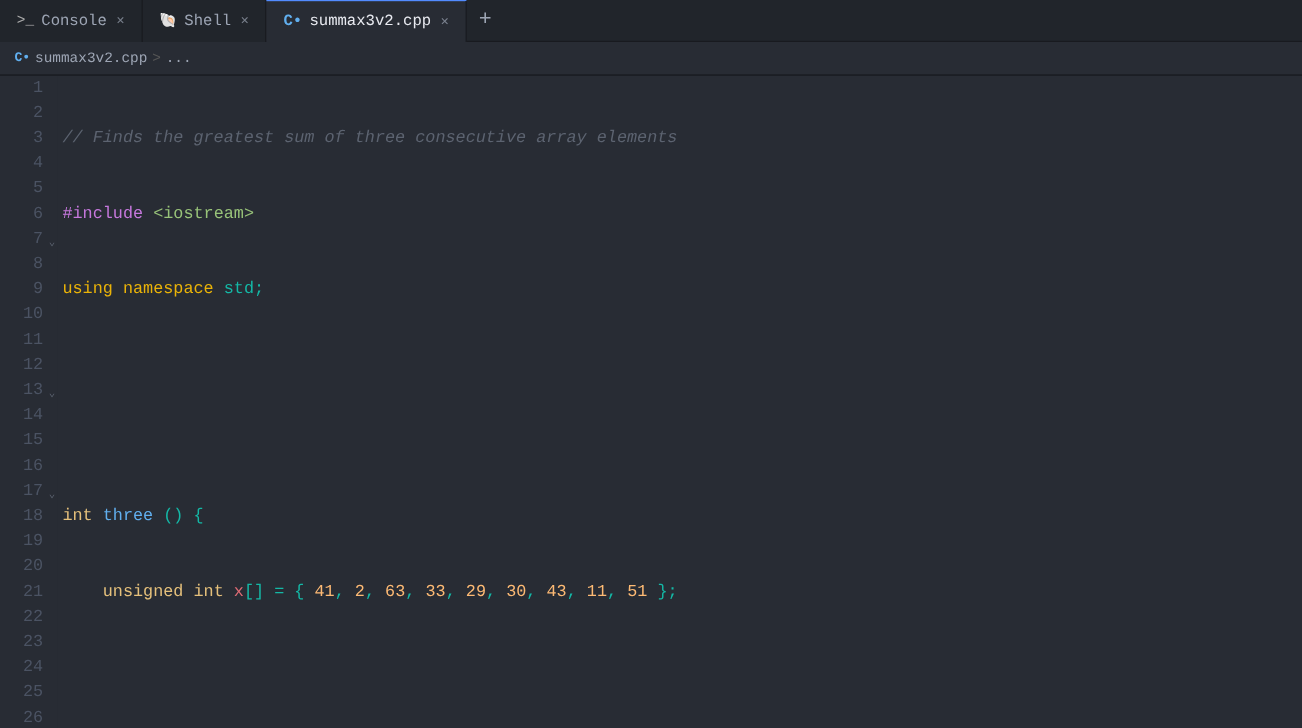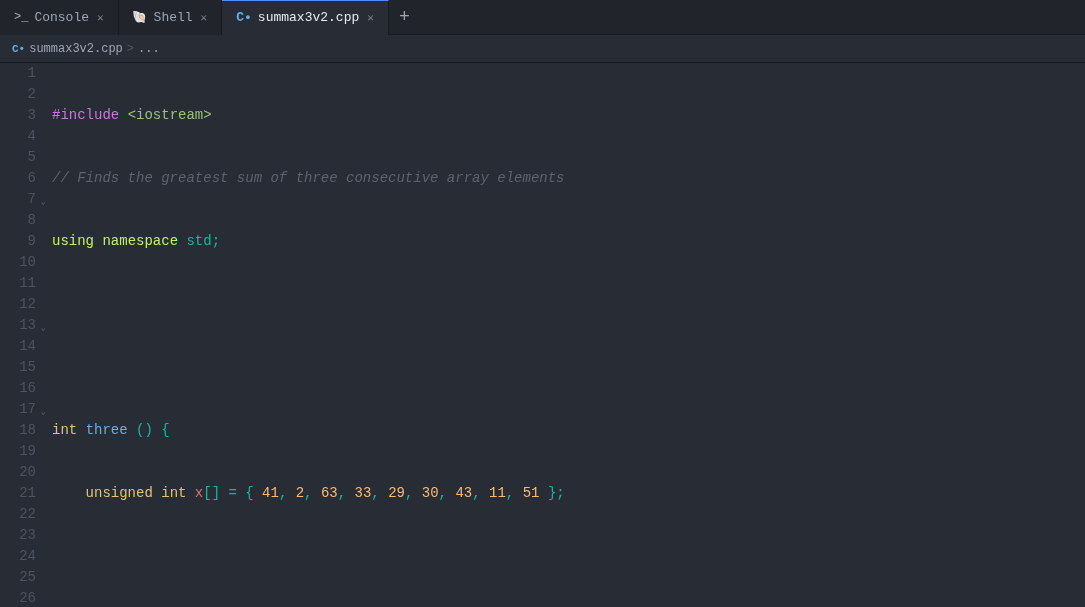--- a/index.html
+++ b/index.html
@@ -128,21 +128,21 @@
       overflow: visible;
     }
 
     .code-line {
       height: 21px;
       display: block;
     }
 
     
     .c-comment { color: #5c6370; font-style: italic; }
-    .c-keyword { color: #bef264; }
+    .c-keyword { color: #eab308; }
     .c-type { color: #e5c07b; }
     .c-func { color: #61afef; }
     .c-number { color: #fdba74; }
     .c-plain { color: #14b8a6; }
     .c-include { color: #98c379; }
     .c-preproc { color: #c678dd; }
     .c-var { color: #e06c75; }
   </style>
 </head>
 <body>
@@ -198,22 +198,22 @@
     <div class="ln">20</div>
     <div class="ln">21</div>
     <div class="ln">22</div>
     <div class="ln">23</div>
     <div class="ln">24</div>
     <div class="ln">25</div>
     <div class="ln">26</div>
   </div>
 
   <div class="code-content">
+    <span class="code-line"><span class="c-comment">// Finds the greatest sum of three consecutive array elements</span></span>
     <span class="code-line"><span class="c-preproc">#include</span> <span class="c-include">&lt;iostream&gt;</span></span>
-    <span class="code-line"><span class="c-comment">// Finds the greatest sum of three consecutive array elements</span></span>
     <span class="code-line"><span class="c-keyword">using</span> <span class="c-keyword">namespace</span> <span class="c-plain">std;</span></span>
     <span class="code-line"></span>
     <span class="code-line"></span>
     <span class="code-line"><span class="c-type">int</span> <span class="c-func">three</span> <span class="c-plain">() {</span></span>
     <span class="code-line">    <span class="c-type">unsigned</span> <span class="c-type">int</span> <span class="c-var">x</span><span class="c-plain">[] = { </span><span class="c-number">41</span><span class="c-plain">, </span><span class="c-number">2</span><span class="c-plain">, </span><span class="c-number">63</span><span class="c-plain">, </span><span class="c-number">33</span><span class="c-plain">, </span><span class="c-number">29</span><span class="c-plain">, </span><span class="c-number">30</span><span class="c-plain">, </span><span class="c-number">43</span><span class="c-plain">, </span><span class="c-number">11</span><span class="c-plain">, </span><span class="c-number">51</span><span class="c-plain"> };</span></span>
     
     
     
     
     

